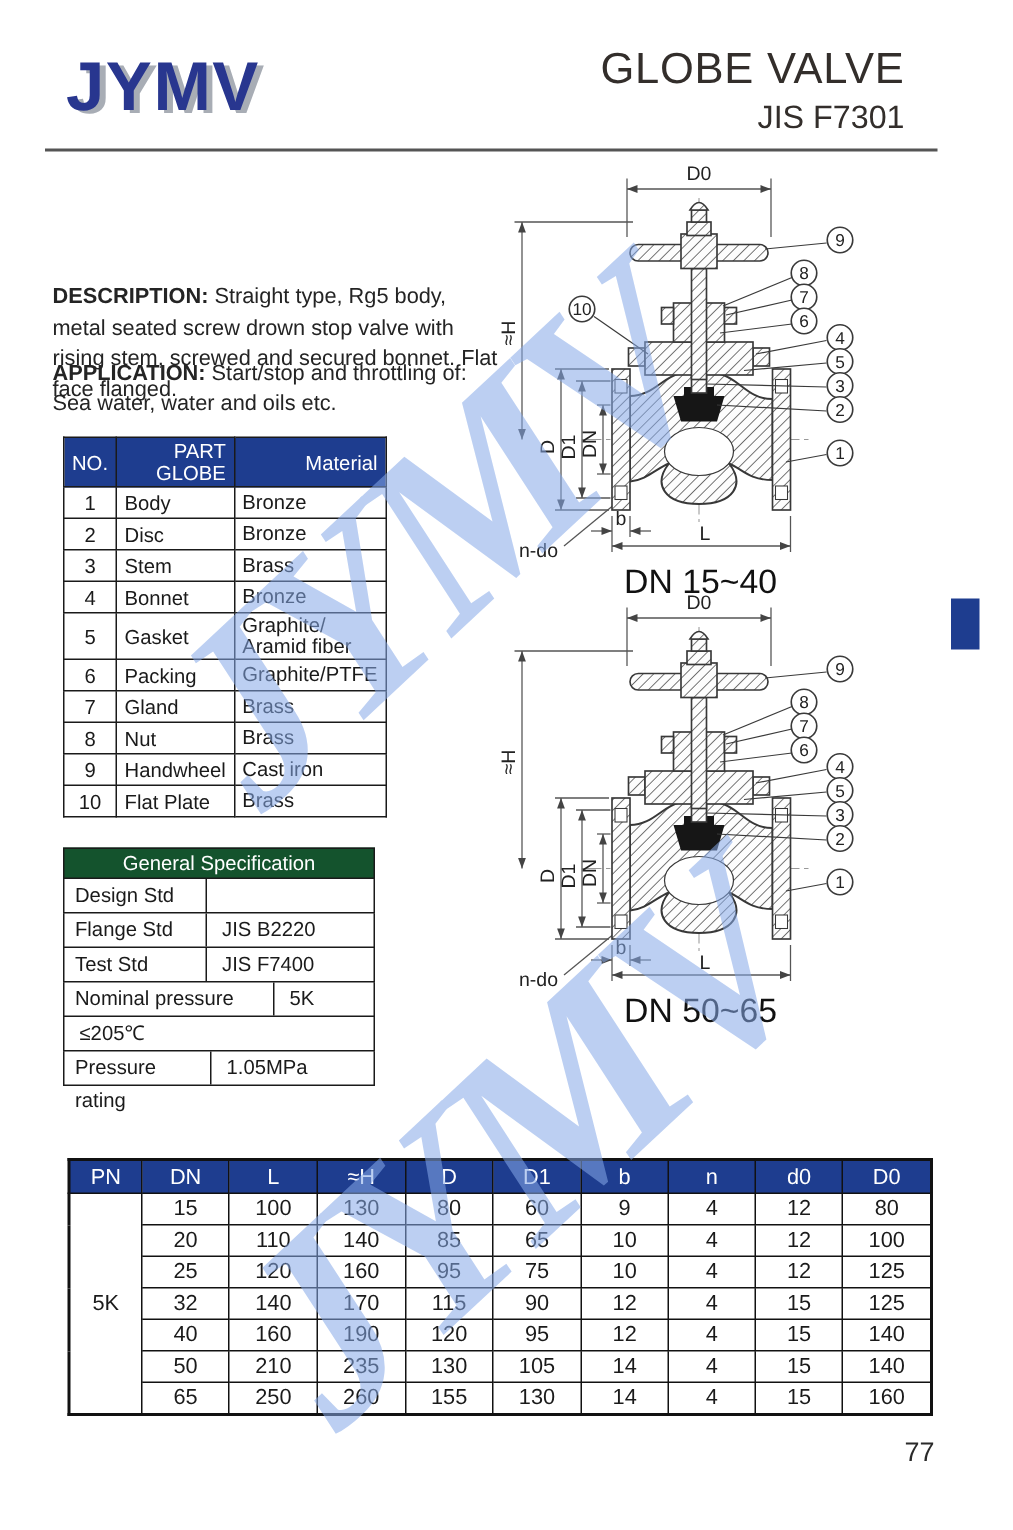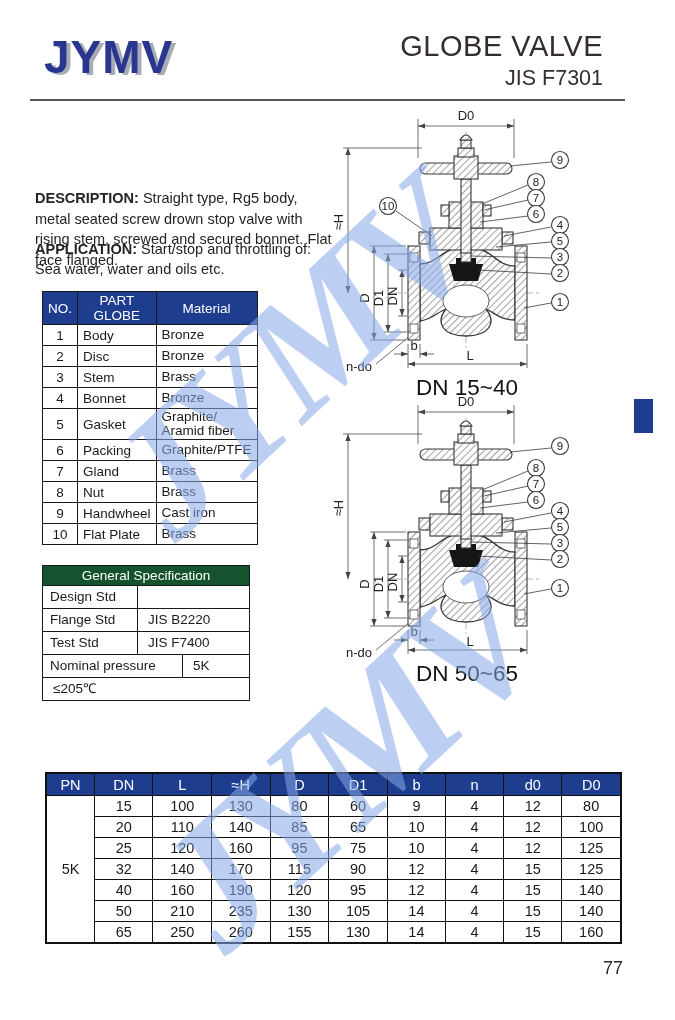--- a/index.html
+++ b/index.html
@@ -17,21 +17,21 @@
   
   .para{position:absolute;left:35px;width:298px;font-size:14.5px;line-height:1.42;color:#242424;}
   .para b{font-weight:bold;}
   #description{top:140px;margin-top:48px;}
   #application{top:224px;}
 
   
   table{border-collapse:collapse;}
   .parts{position:absolute;left:42px;top:291px;width:205px;font-size:13.5px;}
   .parts th,.parts td{border:1px solid #1a1a1a;padding:1px 5px;}
-  .parts th{background:#1e3d8f;color:#fff;font-weight:normal;text-align:center;height:19px;margin-left:16px;}
+  .parts th{background:#1e3d8f;color:#fff;font-weight:normal;text-align:right;height:19px;margin-left:16px;}
   .parts td{height:18px;}
   .parts td.num{text-align:center;width:24px;padding:1px 2px;}
   .parts td.pname{width:90px;}
   .parts td.mat{width:85px;line-height:1.05;}
 
   
   .spec{position:absolute;left:42px;top:565px;width:208px;font-size:13.5px;}
   .spec-head{background:#14532d;color:#fff;text-align:center;border:1px solid #1a1a1a;height:19px;line-height:19px;}
   .spec-row{display:flex;border:1px solid #1a1a1a;border-top:none;height:22px;line-height:22px;}
   .spec-label{border-right:1px solid #1a1a1a;padding-left:7px;box-sizing:border-box;}
@@ -155,20 +155,24 @@
         <div class="spec-row">
       <div class="spec-label" style="width:95px">Test Std</div>
       <div class="spec-value">JIS F7400</div>
         </div>
         <div class="spec-row">
       <div class="spec-label" style="width:140px">Nominal pressure</div>
       <div class="spec-value">5K</div>
         </div>
         <div class="spec-row">
       <div class="spec-value">≤205℃</div>
+        </div>
+        <div class="spec-row">
+      <div class="spec-label" style="width:98px">Pressure rating</div>
+      <div class="spec-value">1.05MPa</div>
         </div>
       </div>
   </div>
 
   <div class="diagram" id="diagram1">
       <svg viewBox="0 0 340 296" xmlns="http://www.w3.org/2000/svg">
   <defs>
           <pattern id="ah" patternUnits="userSpaceOnUse" width="5" height="5" patternTransform="rotate(45)">
     <rect width="5" height="5" fill="#fdfdfd"></rect>
             <line x1="0" y1="0" x2="0" y2="5" stroke="#666" stroke-width="1.2"></line>

